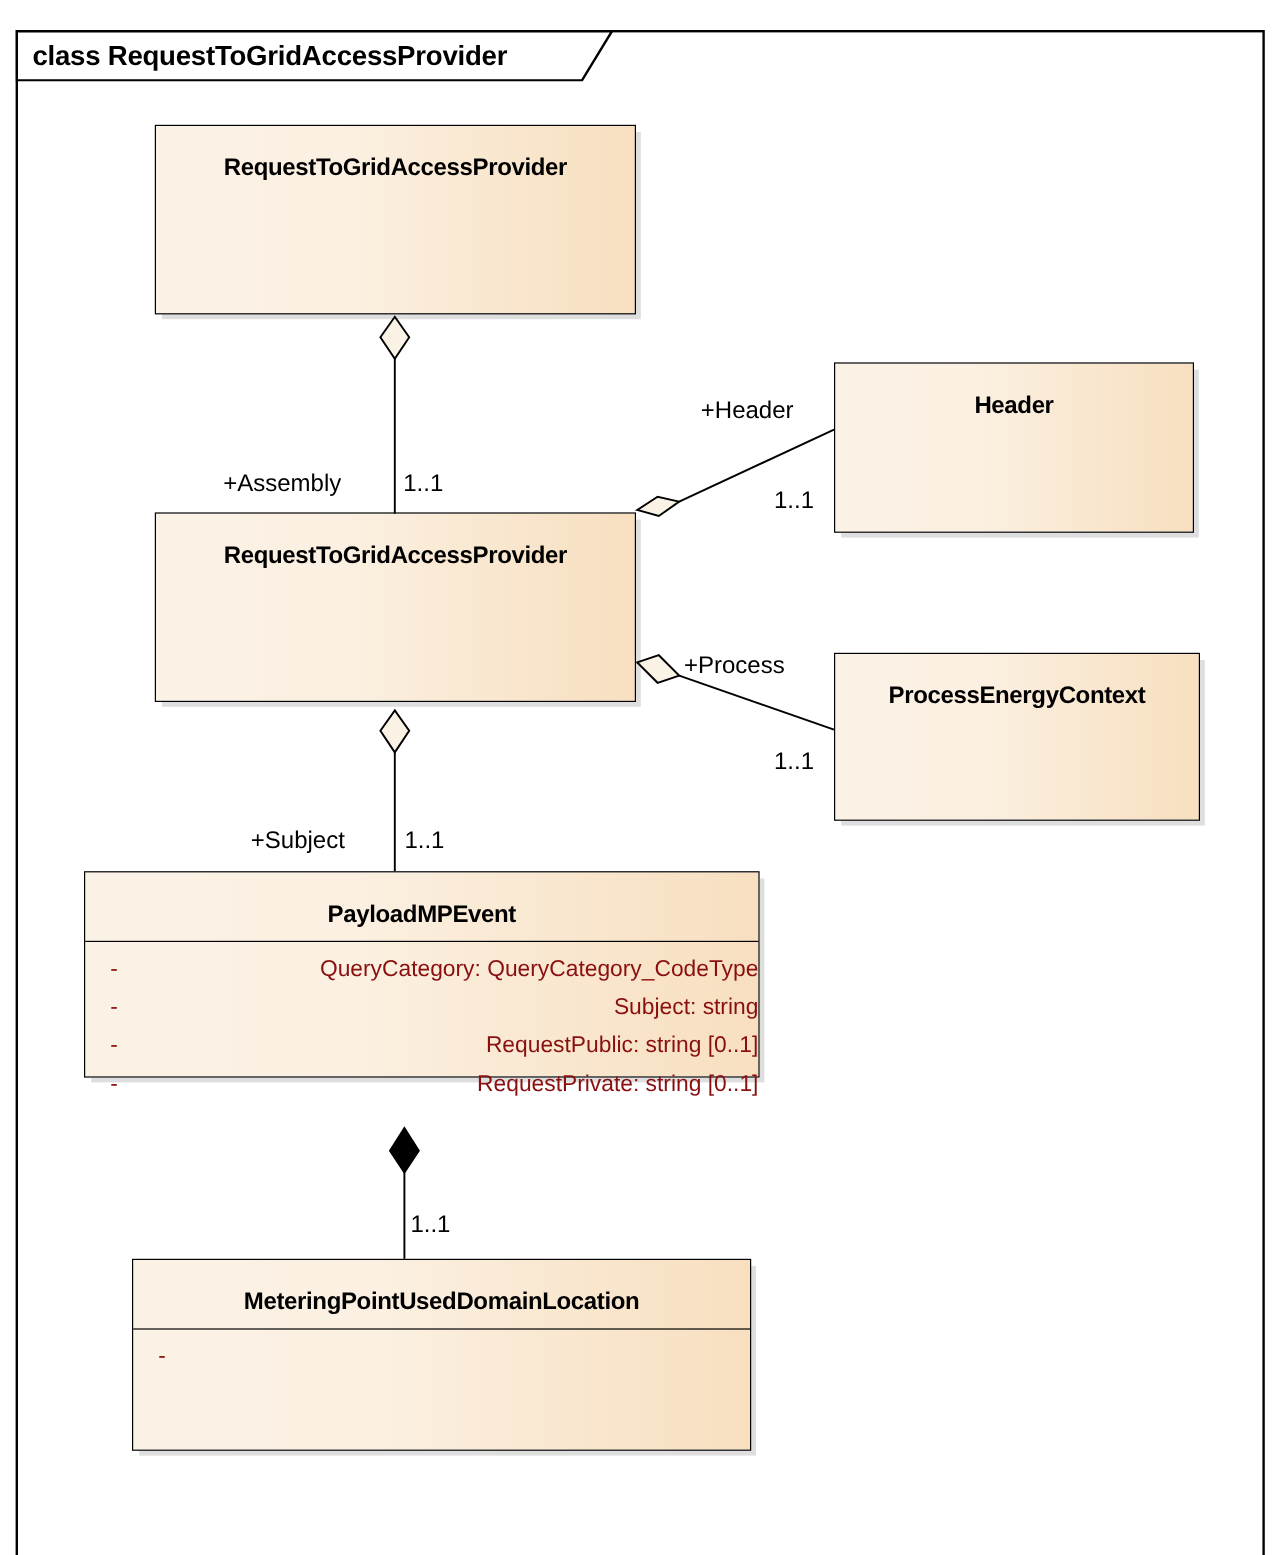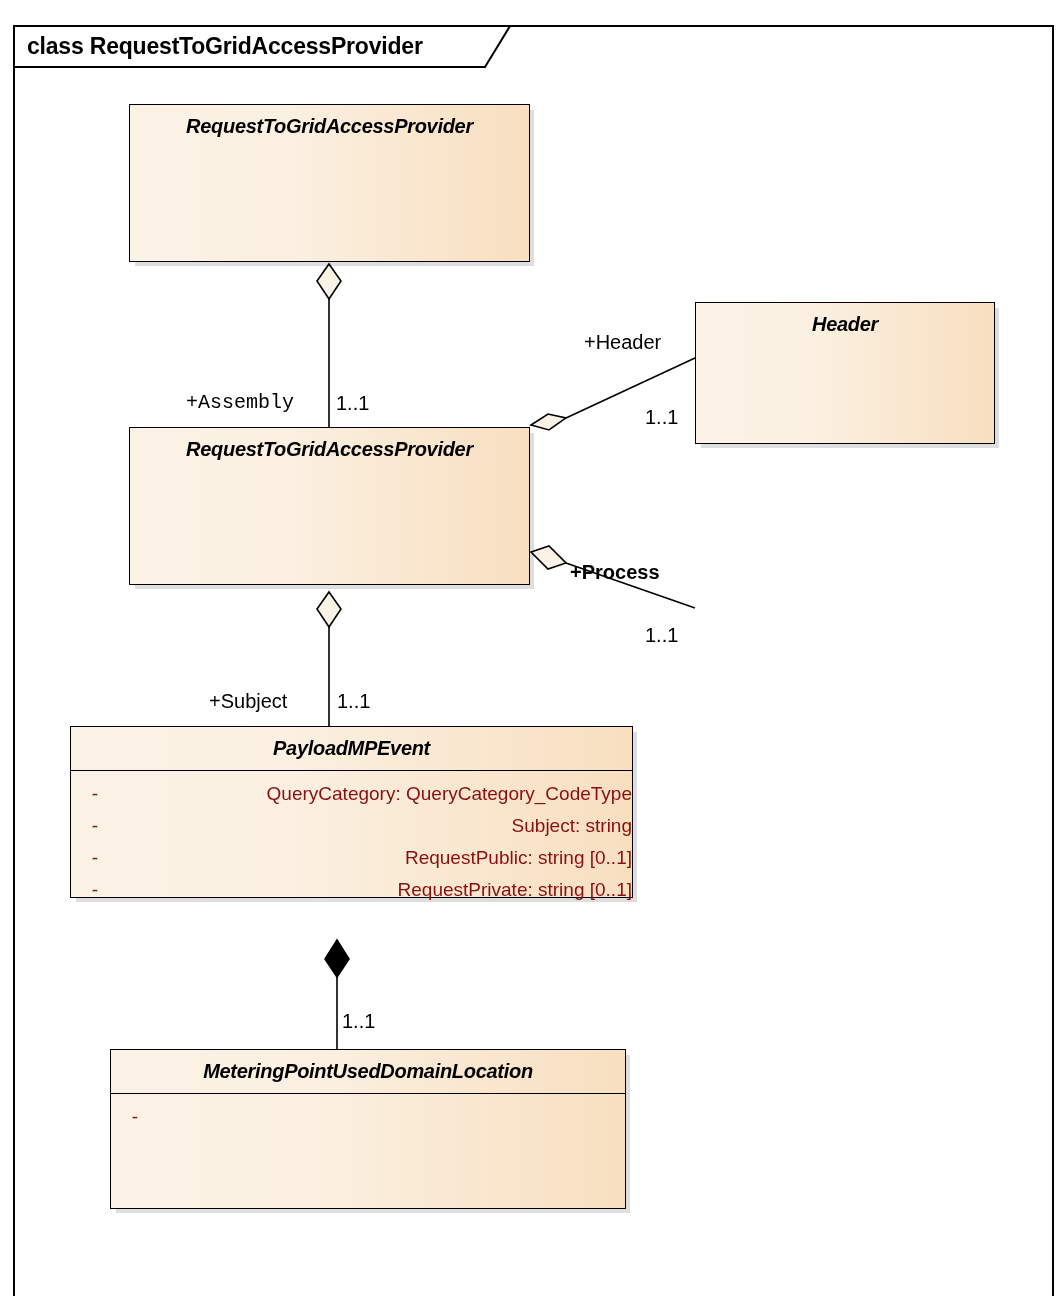--- a/index.html
+++ b/index.html
@@ -57,24 +57,23 @@
     border: 1.5px solid #000000;
     box-sizing: border-box;
     background: linear-gradient(to right, #fbf2e6 0%, #fbf0e1 40%, #f9e6cd 75%, #f8dfc0 100%);
     box-shadow: 5px 5px 0 -1px rgba(0,0,0,0.13);
   }
   .uml-name {
     text-align: center;
     font-weight: bold;
     font-size: 20px;
     color: #000000;
-    padding-top: 10px;
+    padding-top: 24px;
     letter-spacing: -0.3px;
     white-space: nowrap;
-    font-style: italic;
   }
   .uml-divider {
     border-top: 1.5px solid #000000;
     margin-top: 10px;
   }
   .uml-attrs {
     padding: 7px 0 0 0;
   }
   .uml-attr {
     font-size: 19px;
@@ -137,46 +136,49 @@
     <line x1="566" y1="549" x2="695" y2="594" stroke="#000000" stroke-width="1.6"></line>
     <polygon points="531,538 549,532 566,549 548,555" fill="#fbf2e6" stroke="#000000" stroke-width="1.6"></polygon>
 
     <line x1="329" y1="613" x2="329" y2="712" stroke="#000000" stroke-width="1.6"></line>
     <polygon points="329,578 341,595 329,613 317,595" fill="#fbf2e6" stroke="#000000" stroke-width="1.6"></polygon>
 
     <line x1="337" y1="963" x2="337" y2="1035" stroke="#000000" stroke-width="1.6"></line>
     <polygon points="337,926 349,945 337,963 325,945" fill="#000000" stroke="#000000" stroke-width="1.6"></polygon>
   </svg>
 
-  <div class="edge-label" style="left:186px; top:378px;font-family:Liberation Mono, monospace;">+Assembly</div>
+  <div class="edge-label" style="left:186px; top:378px;">+Assembly</div>
   <div class="edge-label" style="left:336px; top:378px;">1..1</div>
 
   <div class="edge-label" style="left:584px; top:317px;">+Header</div>
   <div class="edge-label" style="left:645px; top:392px;">1..1</div>
 
-  <div class="edge-label" style="left:570px; top:547px;font-weight:bold;">+Process</div>
+  <div class="edge-label" style="left:570px; top:530px;">+Process</div>
   <div class="edge-label" style="left:645px; top:610px;">1..1</div>
 
   <div class="edge-label" style="left:209px; top:676px;">+Subject</div>
   <div class="edge-label" style="left:337px; top:676px;">1..1</div>
 
   <div class="edge-label" style="left:342px; top:996px;">1..1</div>
 
   <div class="uml-class" style="left:129px; top:90px; width:401px; height:158px;">
     <div class="uml-name">RequestToGridAccessProvider</div>
   </div>
 
   <div class="uml-class" style="left:129px; top:413px; width:401px; height:158px;">
     <div class="uml-name">RequestToGridAccessProvider</div>
   </div>
 
   <div class="uml-class" style="left:695px; top:288px; width:300px; height:142px;">
     <div class="uml-name">Header</div>
   </div>
 
+  <div class="uml-class" style="left:695px; top:530px; width:305px; height:140px;">
+    <div class="uml-name">ProcessEnergyContext</div>
+  </div>
 
   <div class="uml-class" style="left:70px; top:712px; width:563px; height:172px;">
     <div class="uml-name">PayloadMPEvent</div>
     <div class="uml-divider"></div>
     <div class="uml-attrs">
       <div class="uml-attr">
         <span class="vis">-</span>
         <span class="sig">QueryCategory: QueryCategory_CodeType</span>
       </div>
       <div class="uml-attr">

